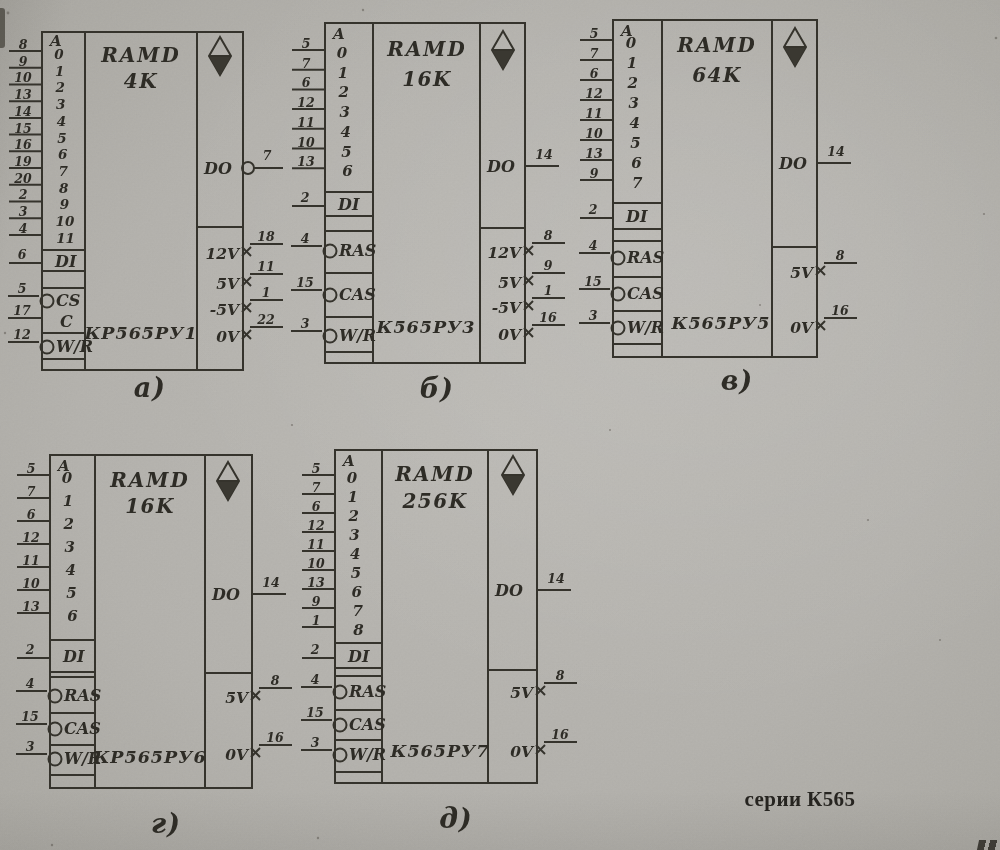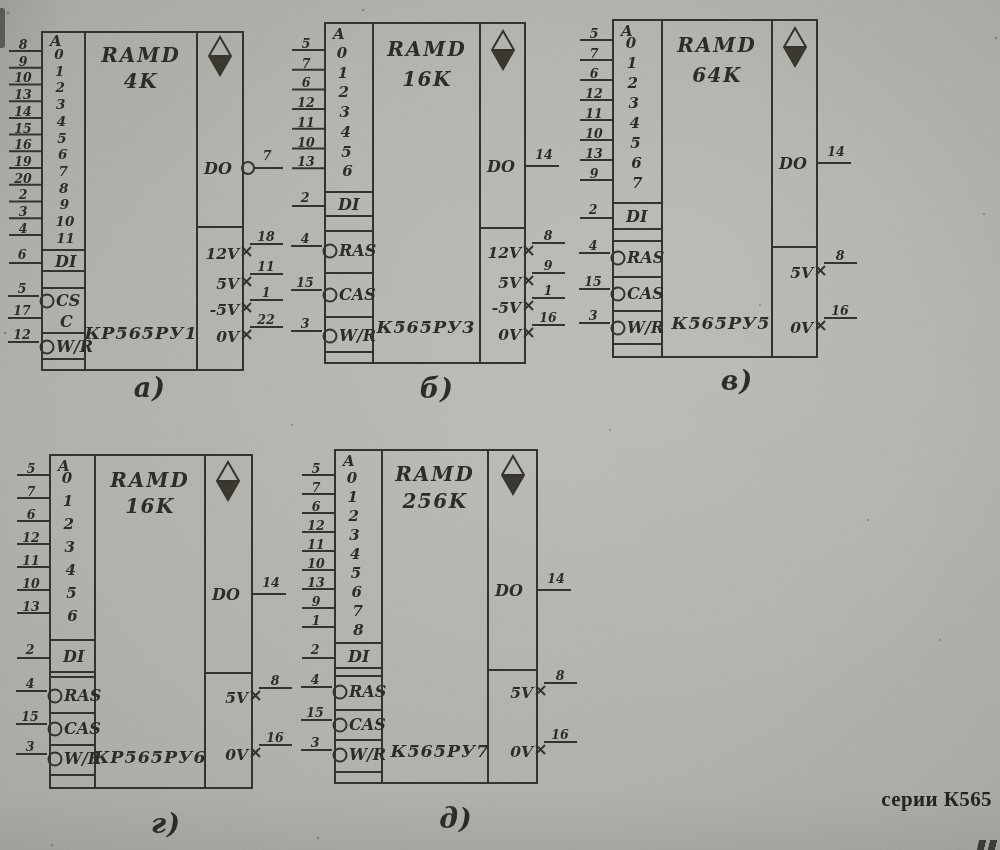--- a/index.html
+++ b/index.html
@@ -21,21 +21,21 @@
     font-style:italic; font-weight:bold;
     fill:#2e2c26;
   }
   .caption{
     position:absolute; left:608px; top:786px; width:384px;
     font-family:"Liberation Serif", serif;
     font-weight:bold; font-size:21px; line-height:27px;
     color:#262420; letter-spacing:0.4px;
   }
   .caption .l1{ text-align:justify; text-align-last:justify; word-spacing:4px; }
-  .caption .l2{ text-align:right; }
+  .caption .l2{ text-align:center; }
   .corner-blot{
     position:absolute; left:0; top:8px; width:5px; height:40px;
     background:#46433b; opacity:.75; border-radius:0 3px 3px 0;
   }
   .page-mark{
     position:absolute; left:978px; top:840px; width:20px; height:10px;
     background:linear-gradient(90deg,#2c2a24 0 35%, rgba(0,0,0,0) 35% 55%, #2c2a24 55% 90%, rgba(0,0,0,0) 90%);
     transform:skewX(-12deg); opacity:.85;
   }
 </style>

